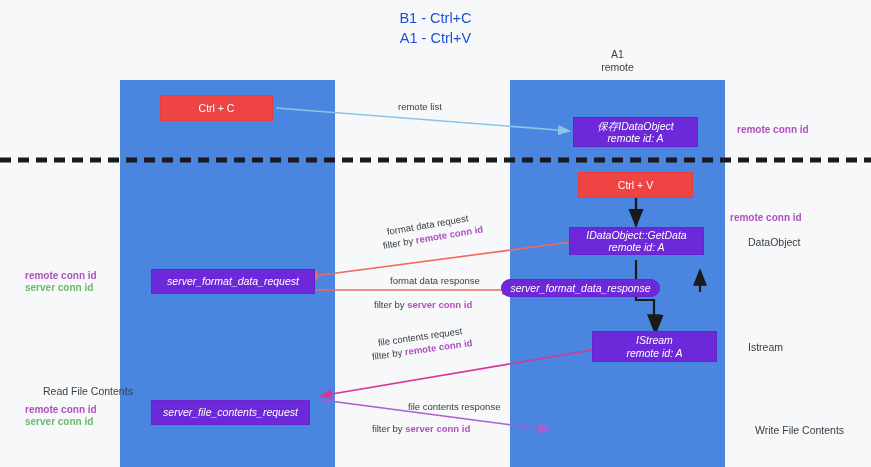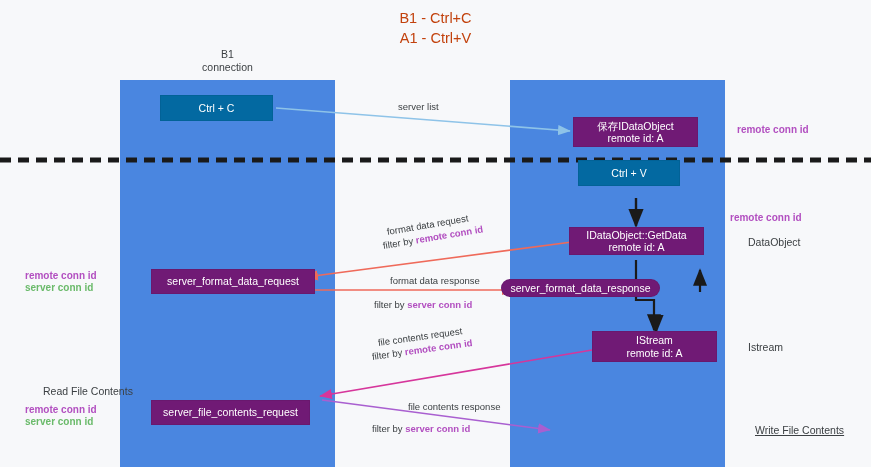--- a/index.html
+++ b/index.html
@@ -21,21 +21,21 @@
   }
   #lane-b1 { left: 120px; top: 80px; width: 215px; height: 387px; }
   #lane-a1 { left: 510px; top: 80px; width: 215px; height: 387px; }
 
   .title {
     position: absolute;
     left: 0; right: 0;
     top: 8px;
     text-align: center;
     font-size: 14.5px;
-    color: #c2410c;
+    color: #1d4ed8;
     line-height: 20px;
     white-space: pre-line;
   }
 
   .lane-head {
     position: absolute;
     width: 215px;
     text-align: center;
     font-size: 10.5px;
     color: #3c4043;
@@ -52,22 +52,22 @@
     color: #ffffff;
     font-size: 10.5px;
     line-height: 12.5px;
     display: flex;
     align-items: center;
     justify-content: center;
     text-align: center;
     white-space: pre-line;
     border: 1px solid rgba(0,0,0,0.06);
   }
-  .node.green { background: #0369a1; }
-  .node.orange { background: #701a75; }
+  .node.green { background: #ef4444; }
+  .node.orange { background: #6d28d9; font-style: italic; }
 
   .edge-label {
     position: absolute;
     font-size: 9.5px;
     line-height: 12px;
     color: #3c4043;
     white-space: nowrap;
   }
   .edge-label.rot-up { transform: rotate(-9.5deg); transform-origin: left center; }
   .edge-label.rot-dn { transform: rotate(-8deg); transform-origin: left center; }
@@ -103,22 +103,22 @@
   }
 </style>
 </head>
 <body>
 
 <div id="canvas">
 
   <div class="title">B1 - Ctrl+C
 A1 - Ctrl+V</div>
 
-  <div class="lane-head" id="head-b1">B1
-connection</div>
+  <div class="lane-head" id="head-a1">A1
+remote</div>
 
   <div class="lane" id="lane-b1"></div>
   <div class="lane" id="lane-a1"></div>
 
   <svg class="overlay">
     <defs>
       <marker id="ah-blue" markerWidth="9" markerHeight="9" refX="7.5" refY="3.2" orient="auto">
         <path d="M0,0 L8,3.2 L0,6.4 z" fill="#8ec3e8"></path>
       </marker>
       <marker id="ah-red" markerWidth="9" markerHeight="9" refX="7.5" refY="3.2" orient="auto">
@@ -154,54 +154,54 @@
     <line x1="322" y1="400" x2="550" y2="430" stroke="#a95fd0" stroke-width="1.6" marker-end="url(#ah-violet)"></line>
 
     <line x1="656" y1="318" x2="656" y2="332" stroke="#1a1a1a" stroke-width="2.4" marker-end="url(#ah-black)"></line>
   </svg>
 
   <div class="node green" style="left:160px; top:95px; width:113px; height:26px;">Ctrl + C</div>
 
   <div class="node orange" style="left:573px; top:117px; width:125px; height:30px;">保存IDataObject
 remote id: A</div>
 
-  <div class="node green" style="left:578px; top:160px; width:102px; height:26px;">Ctrl + V</div>
+  <div class="node green" style="left:578px; top:172px; width:115px; height:26px;">Ctrl + V</div>
 
   <div class="node orange" style="left:569px; top:227px; width:135px; height:28px;">IDataObject::GetData
 remote id: A</div>
 
   <div class="node orange" style="left:151px; top:269px; width:164px; height:25px;">server_format_data_request</div>
 
   <div class="node orange" style="left:501px; top:279px; width:159px; height:18px;border-radius:9px;">server_format_data_response</div>
 
   <div class="node orange" style="left:592px; top:331px; width:125px; height:31px;">IStream
 remote id: A</div>
 
   <div class="node orange" style="left:151px; top:384px; width:159px; height:25px;margin-top:16px;">server_file_contents_request</div>
 
 
-  <div class="edge-label" style="left:398px; top:101px;">server list</div>
+  <div class="edge-label" style="left:398px; top:101px;">remote list</div>
 
   <div class="edge-label rot-up" style="left:387px; top:226px;">format data request</div>
   <div class="edge-label rot-up" style="left:383px; top:240px;"><span>filter by </span><span class="purple">remote conn id</span></div>
 
   <div class="edge-label" style="left:390px; top:275px;">format data response</div>
   <div class="edge-label" style="left:374px; top:299px;"><span>filter by </span><span class="purple">server conn id</span></div>
 
   <div class="edge-label rot-dn" style="left:378px; top:337px;">file contents request</div>
   <div class="edge-label rot-dn" style="left:372px; top:351px;"><span>filter by </span><span class="purple">remote conn id</span></div>
 
   <div class="edge-label" style="left:392px; top:401px;margin-left:16px;">file contents response</div>
   <div class="edge-label" style="left:372px; top:423px;"><span>filter by </span><span class="purple">server conn id</span></div>
 
   <div class="bold-purple" style="left:737px; top:123px;">remote conn id</div>
   <div class="bold-purple" style="left:730px; top:211px;">remote conn id</div>
   <div class="side-note" style="left:730px; top:236px;">DataObject</div>
   <div class="side-note" style="left:730px; top:341px;">Istream</div>
-  <div class="side-note" style="left:737px; top:424px;text-decoration:underline;">Write File Contents</div>
+  <div class="side-note" style="left:737px; top:424px;">Write File Contents</div>
 
   <div class="stack-label" style="left:25px; top:269px; color:#b24fc0;">remote conn id</div>
   <div class="stack-label" style="left:25px; top:281px; color:#6aba6a;">server conn id</div>
 
   <div class="side-note" style="left:25px; top:385px;">Read File Contents</div>
   <div class="stack-label" style="left:25px; top:403px; color:#b24fc0;">remote conn id</div>
   <div class="stack-label" style="left:25px; top:415px; color:#6aba6a;">server conn id</div>
 
 </div>
 

